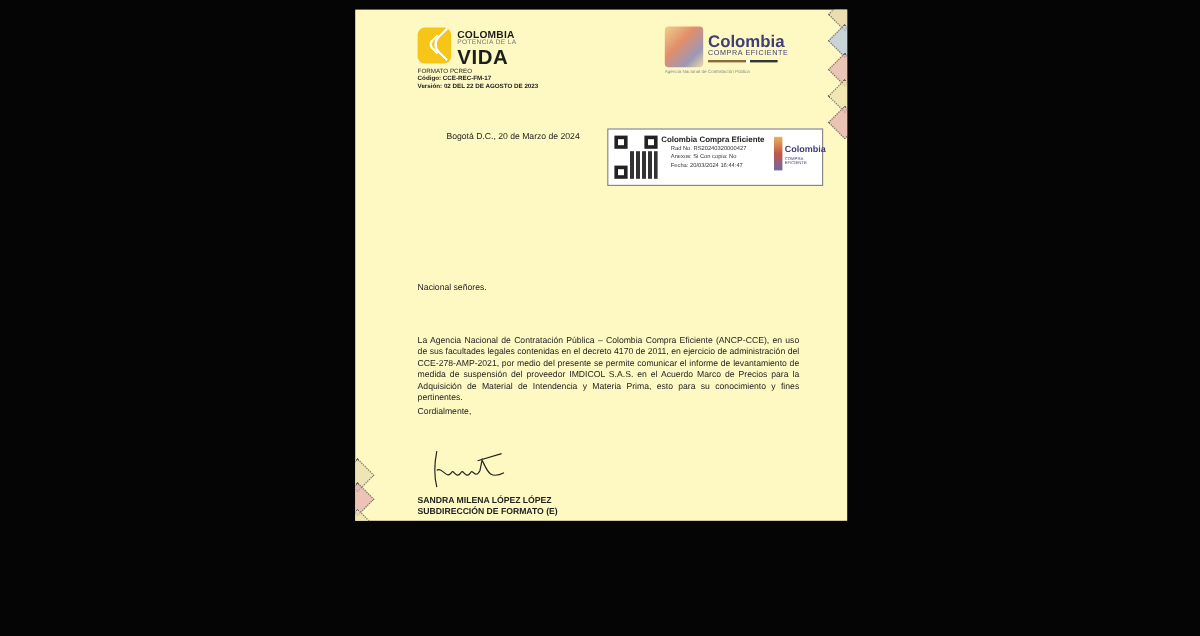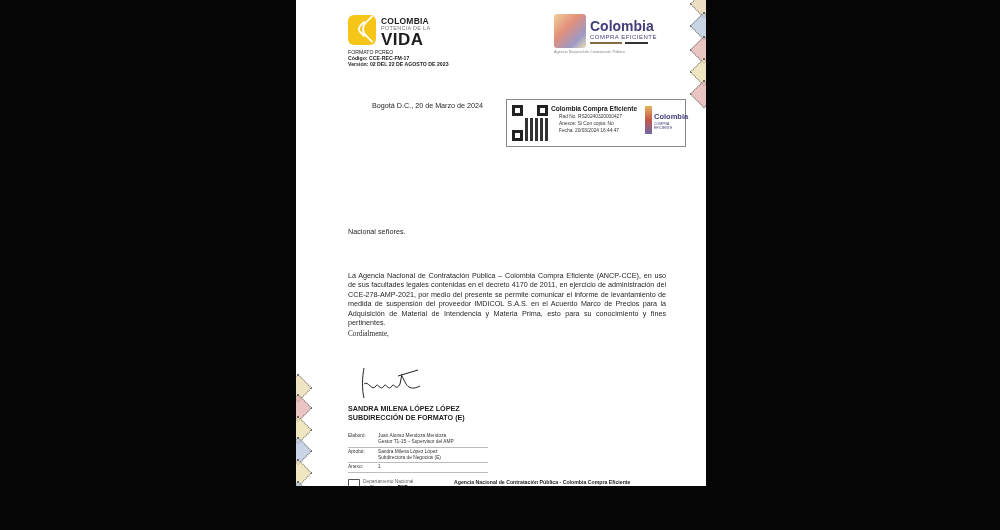--- a/index.html
+++ b/index.html
@@ -1,17 +1,17 @@
 <!DOCTYPE html>
 <html><head>
 <meta charset="utf-8">
 <style>
   html, body { margin:0; padding:0; }
   body { width:1000px; height:530px; background:#050505; position:relative; overflow:hidden; font-family:"Liberation Sans", sans-serif; color:#1a1a1a; }
-  .page { position:absolute; left:296px; top:0; width:410px; height:486px; background:#ffffff; overflow:hidden; }
+  .page { position:absolute; left:296px; top:8px; width:410px; height:426px; background:#fef9c3; overflow:hidden; }
   .abs { position:absolute; }
   
   .logo-left { left:52px; top:15px; width:140px; height:32px; }
   .logo-mark { position:absolute; left:0; top:0; width:28px; height:30px; background:#f5c518; border-radius:6px; overflow:hidden; }
   .logo-mark .wave { position:absolute; border:2.5px solid #fff; border-right:none; border-bottom:none; border-radius:50% 0 0 0; transform:rotate(-45deg); }
   .logo-text-1 { position:absolute; left:33px; top:1px; font-weight:bold; font-size:8.5px; color:#1d1d1b; letter-spacing:0.2px; }
   .logo-text-2 { position:absolute; left:33px; top:10px; font-size:5.5px; color:#777; letter-spacing:0.3px; }
   .logo-text-3 { position:absolute; left:33px; top:15px; font-weight:bold; font-size:17px; color:#1d1d1b; letter-spacing:0.5px; }
   .fmt { left:52px; font-size:5.2px; color:#222; }
   
@@ -40,21 +40,21 @@
   .st-1 { position:absolute; left:44px; top:5px; font-size:6.6px; font-weight:bold; color:#222; }
   .st-l { position:absolute; left:52px; font-size:4.8px; color:#333; white-space:nowrap; }
   .st-logo { position:absolute; left:138px; top:4px; width:34px; height:36px; background:#fff; }
   .st-logo .m { position:absolute; left:0; top:2px; width:7px; height:28px; background:linear-gradient(#e7b35c,#c2564b,#6d6aa8); }
   .st-logo .n { position:absolute; left:9px; top:8px; font-size:7.5px; font-weight:bold; color:#3f3d7a; }
   .st-logo .o { position:absolute; left:9px; top:18px; font-size:3.5px; color:#3f3d7a; }
   .asunto { left:52px; top:186px; width:320px; }
   .asunto .lbl { color:#1d3f8f; font-weight:bold; }
   .greet { left:52px; top:227px; }
   .body { left:52px; top:248px; width:318px; text-align:justify; text-align-last:left;margin-top:23px; }
-  .closing { left:52px; top:330px;font-family:Liberation Serif, serif; }
+  .closing { left:52px; top:330px; }
   .sig { left:62px; top:362px; width:70px; height:40px; }
   .table-small { left:52px; top:432px; width:140px; font-size:4.8px; color:#333; }
   .ts-row { position:relative; border-bottom:0.5px solid #bbb; padding:1px 0 1.5px 0; }
   .ts-lbl { position:absolute; left:0; top:1px; width:22px; }
   .ts-val { margin-left:30px; line-height:6px; }
   
   .dnp { left:52px; top:479px; width:100px; }
   .dnp-shield { position:absolute; left:0; top:0; width:10px; height:12px; border:1px solid #555; border-radius:0 0 5px 5px; }
   .dnp-text { position:absolute; left:15px; top:0px; font-size:4.8px; color:#666; line-height:6px; }
   .dnp-text b { color:#222; }

